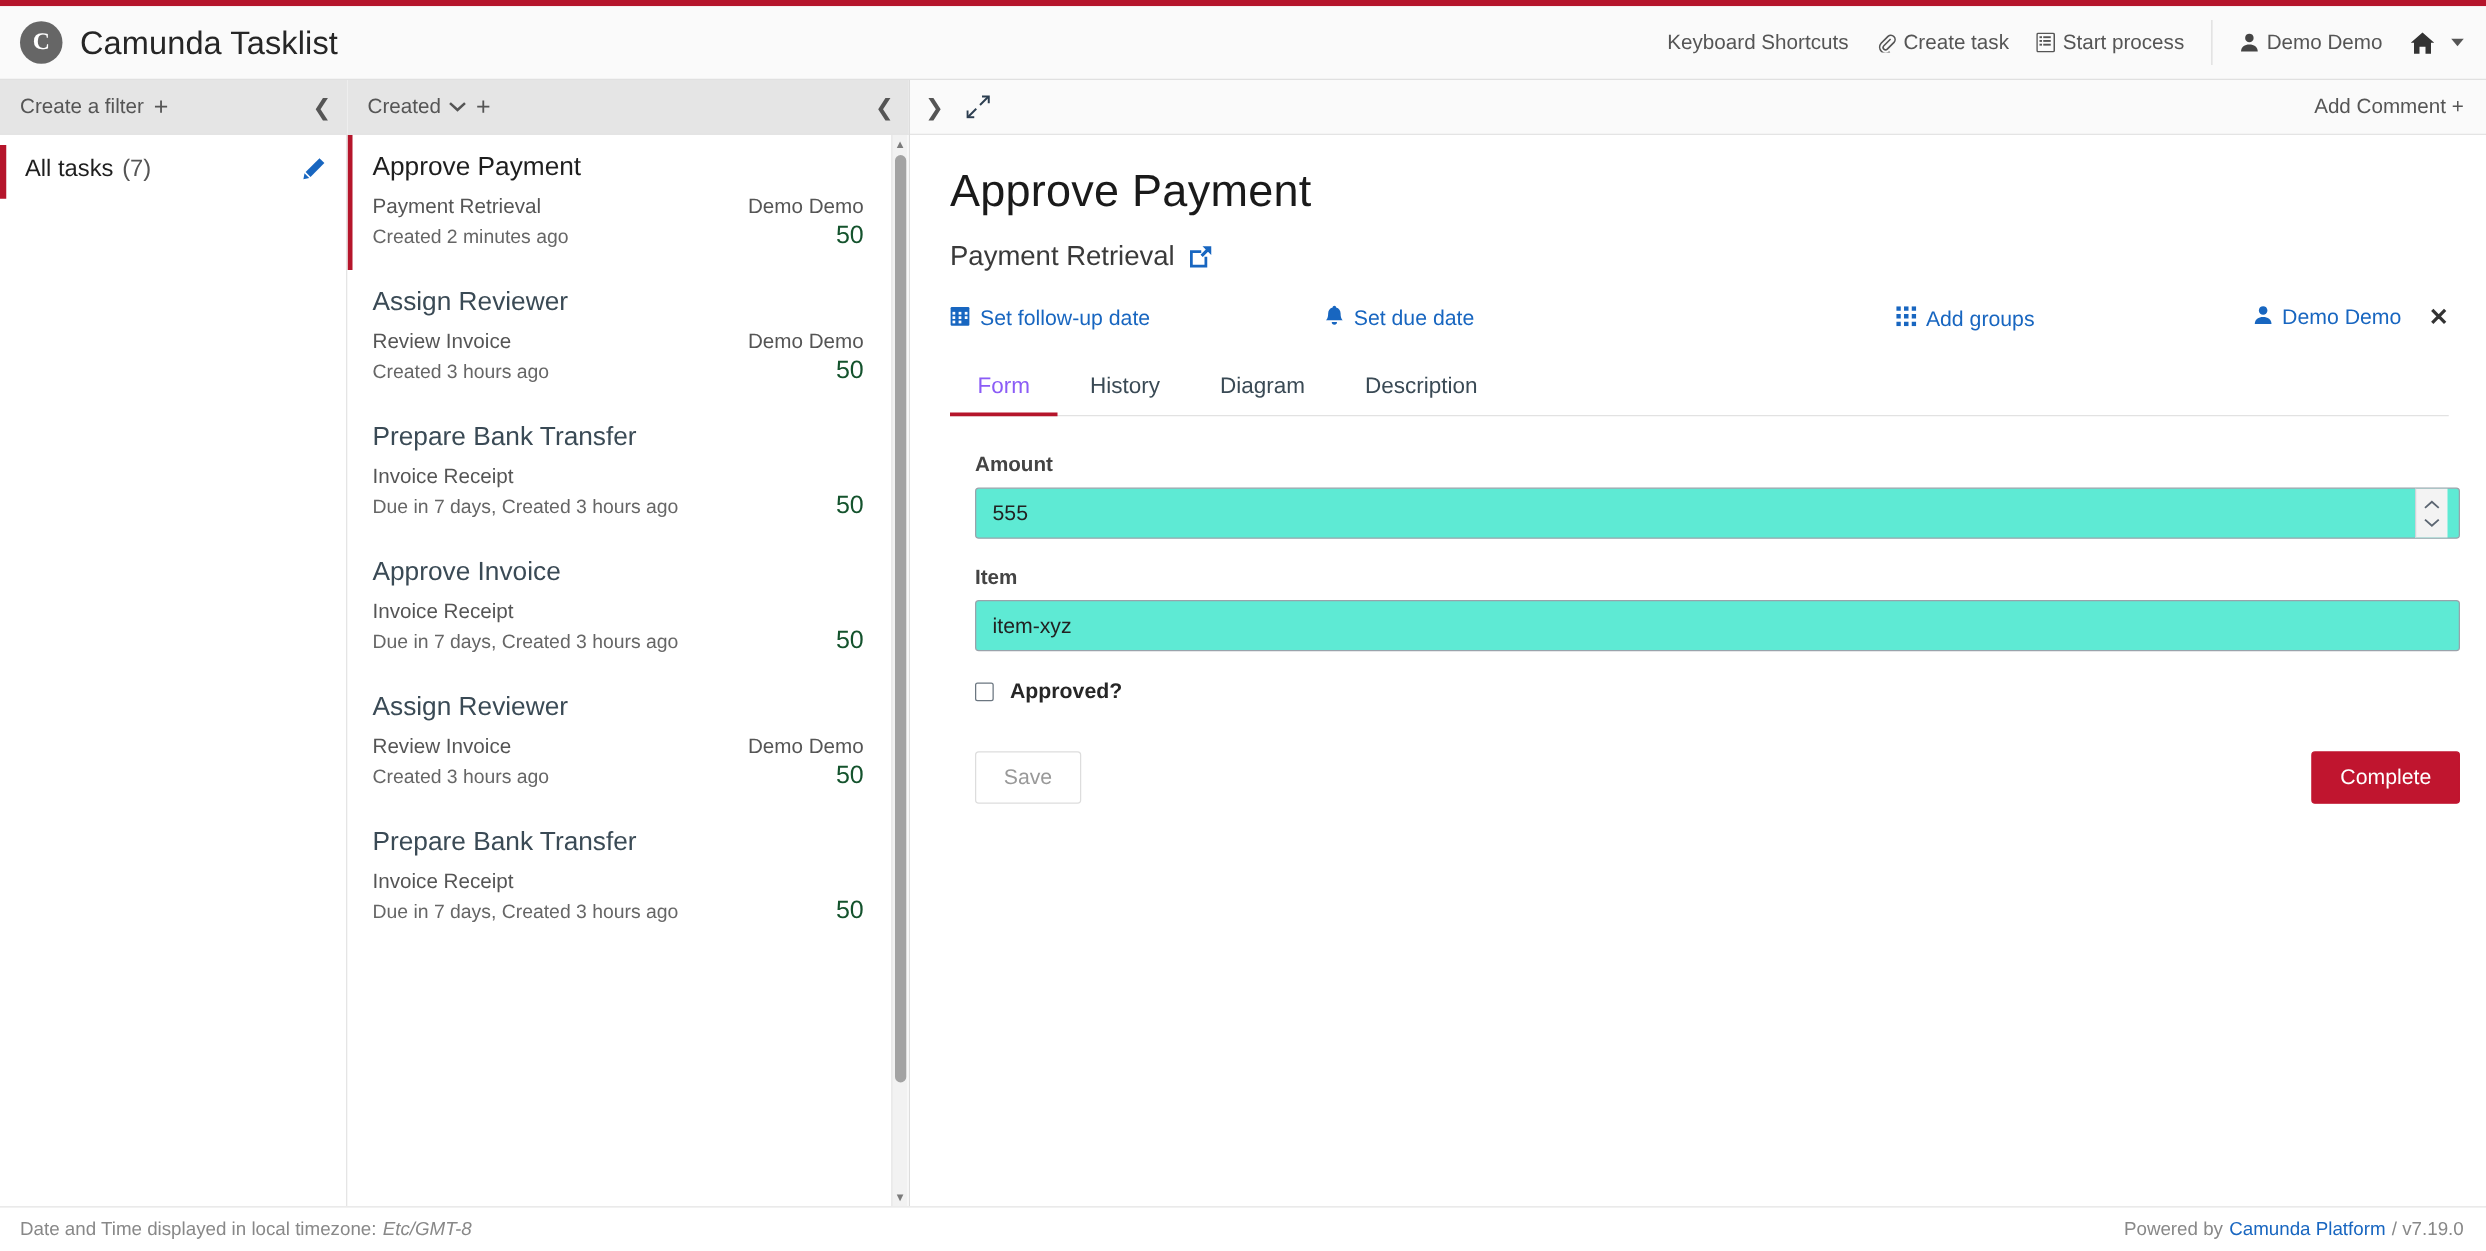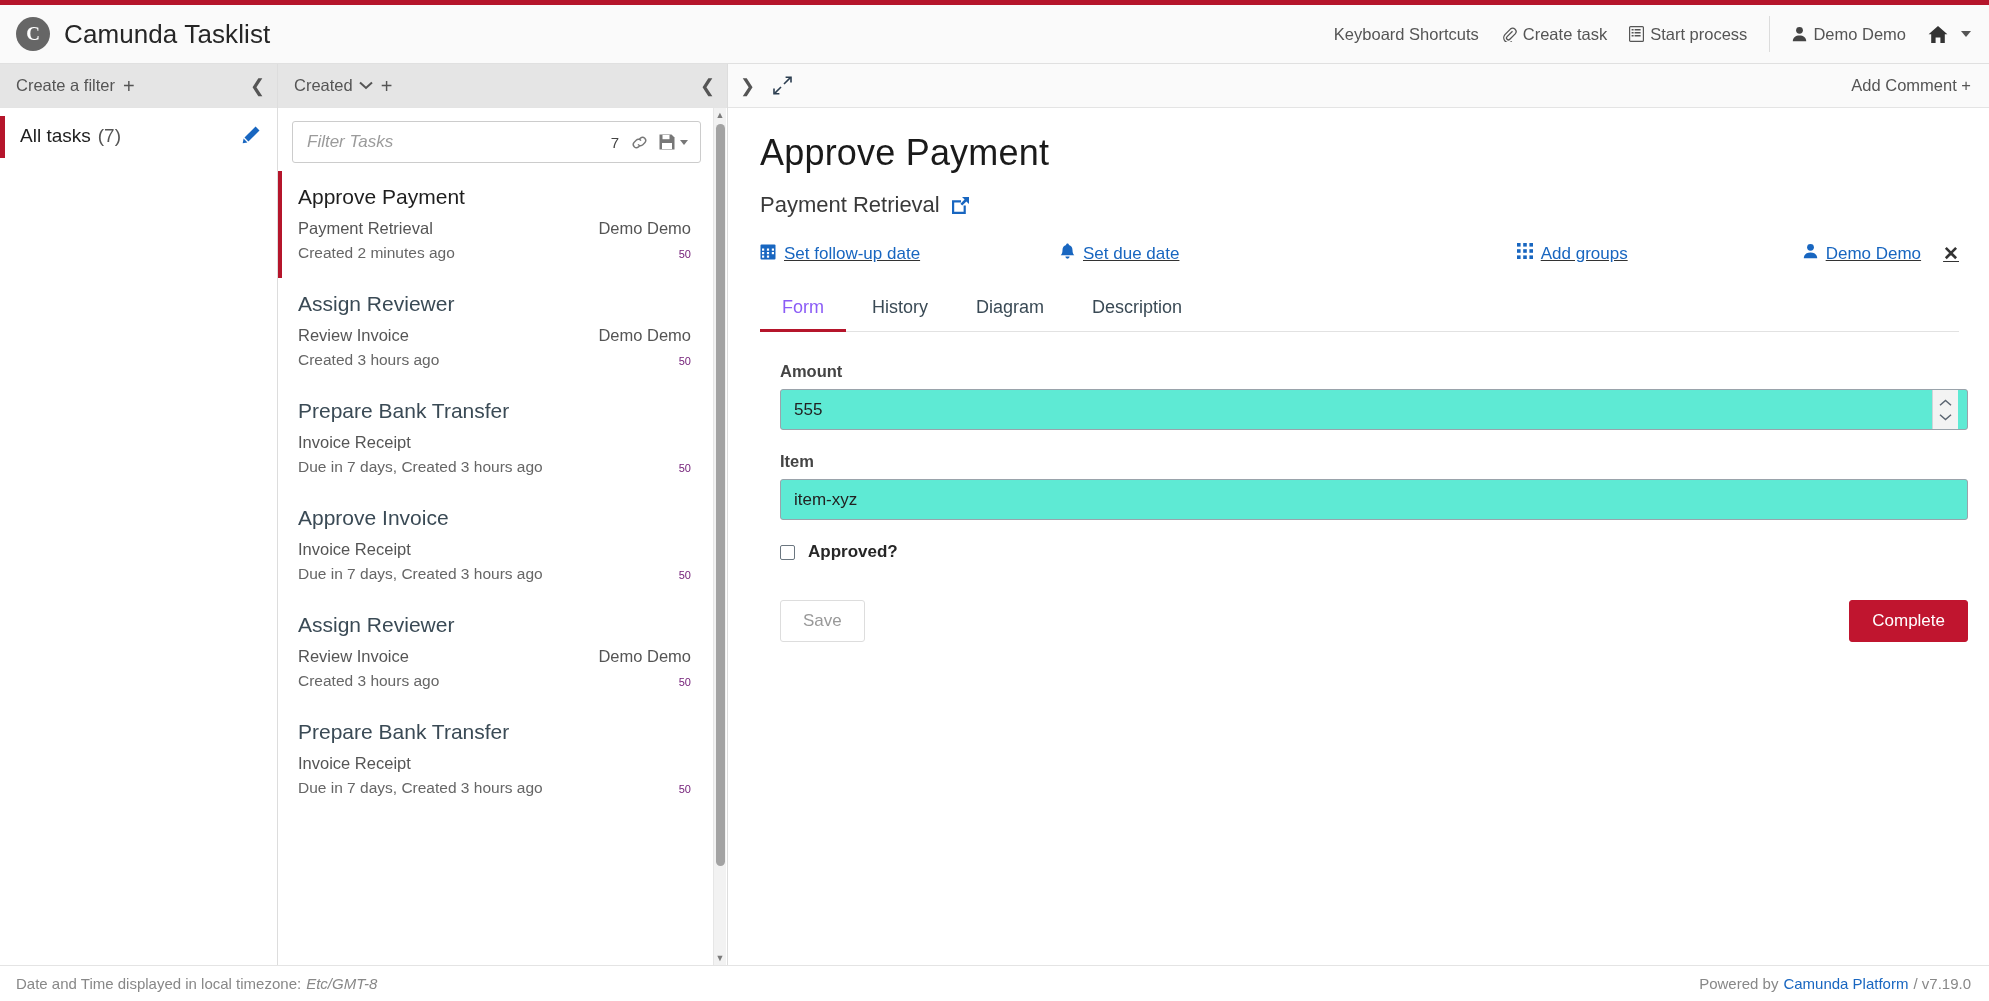--- a/index.html
+++ b/index.html
@@ -119,21 +119,21 @@
   .task.selected::before {
     content: ""; position: absolute; left: 0; top: 0; bottom: 0;
     width: 4px; background: #b5152b;
   }
   .task-title { font-size: 21px; color: #3a4a55; font-weight: 400; margin-bottom: 10px; }
   .task.selected .task-title { color: #1e1e1e; }
   .task-row { display: flex; justify-content: space-between; align-items: baseline; }
   .task-proc { font-size: 16.5px; color: #555; }
   .task-assignee { font-size: 16.5px; color: #555; }
   .task-meta { font-size: 15.5px; color: #666; margin-top: 6px; }
-  .task-prio { font-size: 11px; color: #701a75; }
+  .task-prio { font-size: 20px; color: #14532d; }
   .scrollbar-track {
     position: absolute; right: 1px; top: 0; bottom: 0; width: 13px;
     background: #f2f2f2; border-left: 1px solid #e6e6e6;
   }
   .sb-arrow {
     position: absolute; left: 0; right: 0; height: 14px;
     display: flex; align-items: center; justify-content: center;
     color: #7b7b7b; font-size: 9px;
   }
   .sb-arrow.up { top: 0; } .sb-arrow.down { bottom: 0; }
@@ -153,23 +153,22 @@
   .detail-head .expand { margin-left: 18px; color: #2c3e50; cursor: pointer; display:flex;}
   .add-comment { margin-left: auto; cursor: pointer; color: #555; }
   .detail-body { flex: 1; min-height: 0; overflow: hidden; padding: 24px 30px 0 32px; }
   .detail-title { font-size: 36px; font-weight: 400; color: #1a1a1a; letter-spacing: .2px; }
   .detail-sub {
     margin-top: 18px; font-size: 22px; color: #3a3a3a;
     display: flex; align-items: center; gap: 11px;
   }
   .ext-link { color: #1866c0; display: flex; }
   .action-row {
-    margin-top: 24px; display: flex; align-items: center;
+    margin-top: 24px; display: flex; align-items: flex-end;
     font-size: 17px;
-    text-decoration: underline;
   }
   .act { display: flex; align-items: center; gap: 8px; color: #1866c0; cursor: pointer; }
   .act-followup { width: 300px; }
   .act-due { width: 400px; }
   .act-groups { margin-left: auto; }
   .act-assignee { margin-left: 175px; margin-right: 0; }
   .assignee-x { color: #333; font-size: 19px; margin-left: 14px; cursor: pointer; font-weight: 600;}
 
   .tabs {
     margin-top: 22px; display: flex; align-items: flex-end;
@@ -312,40 +311,20 @@
           <svg width="14" height="9" viewBox="0 0 14 9" fill="none" stroke="#555" stroke-width="2">
               <path d="M1 1.5 7 7 13 1.5"></path>
             </svg>
         </span>
         <span class="plus">+</span>
         <span class="grow"></span>
         <span class="chev">❮</span>
       </div>
 
       <div class="tasks-scroll">
-        <div class="filterbar">
-          <div class="filterbox">
-            <span class="ph">Filter Tasks</span>
-            <span class="cnt">7</span>
-            <span class="ic">
-              <svg width="17" height="17" viewBox="0 0 17 17" fill="none" stroke="#777" stroke-width="1.4">
-                <path d="M7 10.4a3.2 3.2 0 0 0 4.8.4l2.2-2.2a3.2 3.2 0 0 0-4.5-4.5l-1.2 1.2"></path>
-                <path d="M10 6.6a3.2 3.2 0 0 0-4.8-.4L3 8.4a3.2 3.2 0 0 0 4.5 4.5l1.2-1.2"></path>
-              </svg>
-            </span>
-            <span class="ic last">
-              <svg width="16" height="16" viewBox="0 0 16 16" fill="#777">
-                <path d="M0.5 0.5h12L15.5 3.5v12H0.5z"></path>
-                <rect x="3.5" y="1" width="7" height="4.2" fill="#fff"></rect>
-                <rect x="3" y="9" width="10" height="6" fill="#fff"></rect>
-              </svg>
-              <span class="mini-caret"></span>
-            </span>
-          </div>
-        </div>
 
         <div>
           <div class="task selected">
             <div class="task-title">Approve Payment</div>
             <div class="task-row">
               <span class="task-proc">Payment Retrieval</span>
               <span class="task-assignee">Demo Demo</span>
             </div>
             <div class="task-row">
               <span class="task-meta">Created 2 minutes ago</span>

